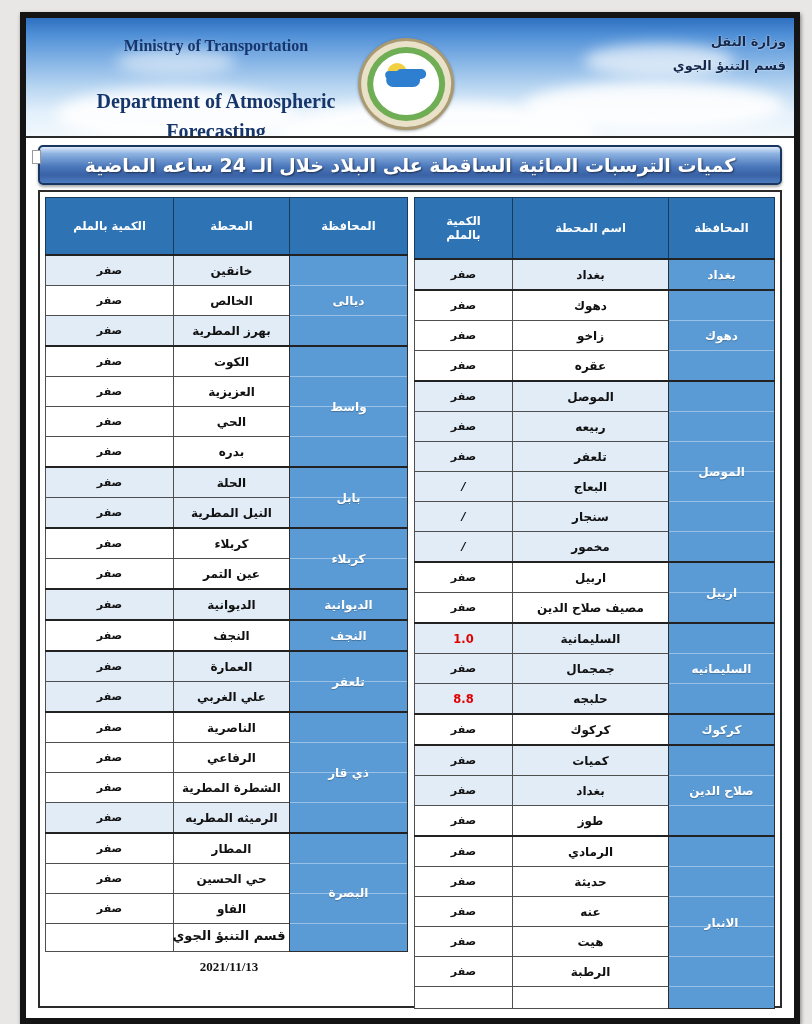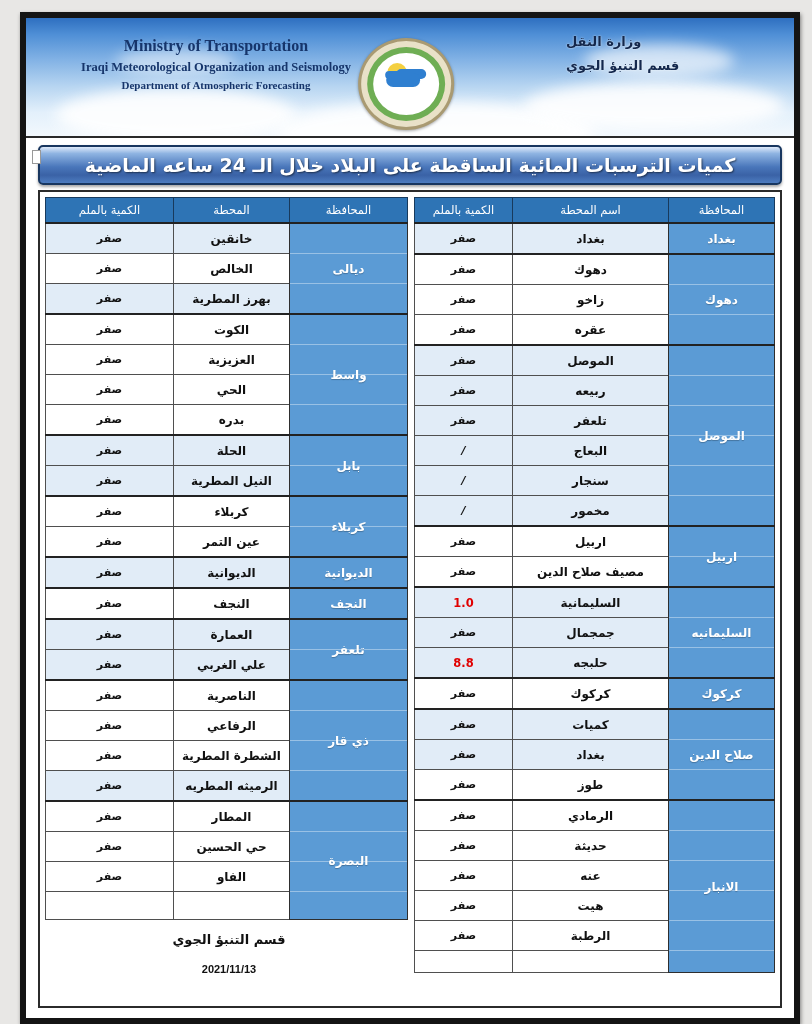--- a/index.html
+++ b/index.html
@@ -23,23 +23,23 @@
   .c2{width:320px;height:60px;left:250px;top:84px;}
   .c3{width:260px;height:48px;right:10px;top:64px;}
   .c4{width:150px;height:34px;right:60px;top:26px;opacity:.65;}
   .c5{width:120px;height:28px;left:90px;top:30px;opacity:.5;}
   .hdr-en{
     position:absolute;left:25px;top:16px;width:330px;text-align:center;
     color:#16356b;font-family:"Liberation Serif",serif;font-weight:bold;line-height:1.5;
   }
   .hdr-en .l1{font-size:16px;}
   .hdr-en .l2{font-size:12.5px;}
-  .hdr-en .l3{font-size:11px;}
+  .hdr-en .l3{font-size:20px;margin-top:28px;}
   .hdr-ar{
-    position:absolute;right:8px;top:12px;width:220px;text-align:left;direction:rtl;
+    position:absolute;right:8px;top:12px;width:220px;text-align:right;direction:rtl;
     color:#14284d;font-weight:bold;font-size:13px;line-height:1.85;
     text-shadow:0 0 2px rgba(255,255,255,.8);
   }
   .hdr-ar .l1{font-size:13px;}
   
   .logo{
     position:absolute;left:50%;top:20px;transform:translateX(-54%);
     width:90px;height:86px;border-radius:50%;
     background:#e9e1c8;border:3px solid #a99a72;
     display:flex;align-items:center;justify-content:center;box-shadow:0 1px 3px rgba(0,0,0,.35);
@@ -65,22 +65,22 @@
   .title-notch{position:absolute;left:6px;top:12px;width:7px;height:12px;background:#fff;border:1px solid #999;}
   
   .tables-box{
     position:absolute;left:12px;right:12px;top:172px;bottom:10px;
     border:2px solid #2b2b2b;background:#fff;
   }
   table{border-collapse:collapse;direction:rtl;table-layout:fixed;}
   .tbl-right{position:absolute;top:5px;right:5px;width:360px;}
   .tbl-left{position:absolute;top:5px;left:5px;width:362px;}
   th{
-    background:#2e74b5;color:#fff;font-size:11.5px;font-weight:normal;
-    height:24px;border:1px solid #183a5c;padding:0;
+    background:#2e74b5;color:#fff;font-size:11.5px;font-weight:bold;
+    height:24px;border:1px solid #183a5c;padding:16px;
   }
   td{
     border:1px solid #4f4f4f;text-align:center;vertical-align:middle;
     height:29px;padding:0 2px;background:#fff;overflow:hidden;
   }
   td.station{font-size:12px;font-weight:bold;color:#111;}
   td.amount{font-size:11px;font-weight:bold;color:#111;margin-left:31px;}
   td.shaded{background:#e1ecf7;}
   td.red{color:#e00000;font-size:11.5px;}
   td.slash{font-style:italic;font-weight:bold;}
@@ -94,37 +94,36 @@
   td.spacer{height:21px;}
   .tbl-left td.spacer{height:27px;}
   
   .tbl-right col.c-gov{width:106px;} .tbl-right col.c-sta{width:156px;} .tbl-right col.c-amt{width:98px;}
   .tbl-left  col.c-gov{width:118px;} .tbl-left  col.c-sta{width:116px;} .tbl-left  col.c-amt{width:128px;}
   
   .footer{
     position:absolute;left:14px;bottom:24px;width:350px;text-align:center;direction:rtl;
     color:#111;font-weight:bold;font-size:13px;line-height:2.4;
   }
-  .footer .date{font-size:11px;font-family:Liberation Sans, sans-serif;direction:ltr;}
+  .footer .date{font-size:13px;font-family:Liberation Serif, serif;direction:ltr;}
 </style>
 </head>
 <body>
 
 <div class="frame">
 
   <div class="sky">
     <div class="cloud c1"></div>
     <div class="cloud c2"></div>
     <div class="cloud c3"></div>
     <div class="cloud c4"></div>
     <div class="cloud c5"></div>
 
     <div class="hdr-en">
       <div class="l1">Ministry of Transportation</div>
-      <div class="l2">Iraqi Meteorological Organization and Seismology</div>
       <div class="l3">Department of Atmospheric Forecasting</div>
     </div>
 
     <div class="logo">
       <div class="logo-green">
         <span class="logo-sun"></span>
         <span class="logo-cloud"></span>
       </div>
     </div>
 

